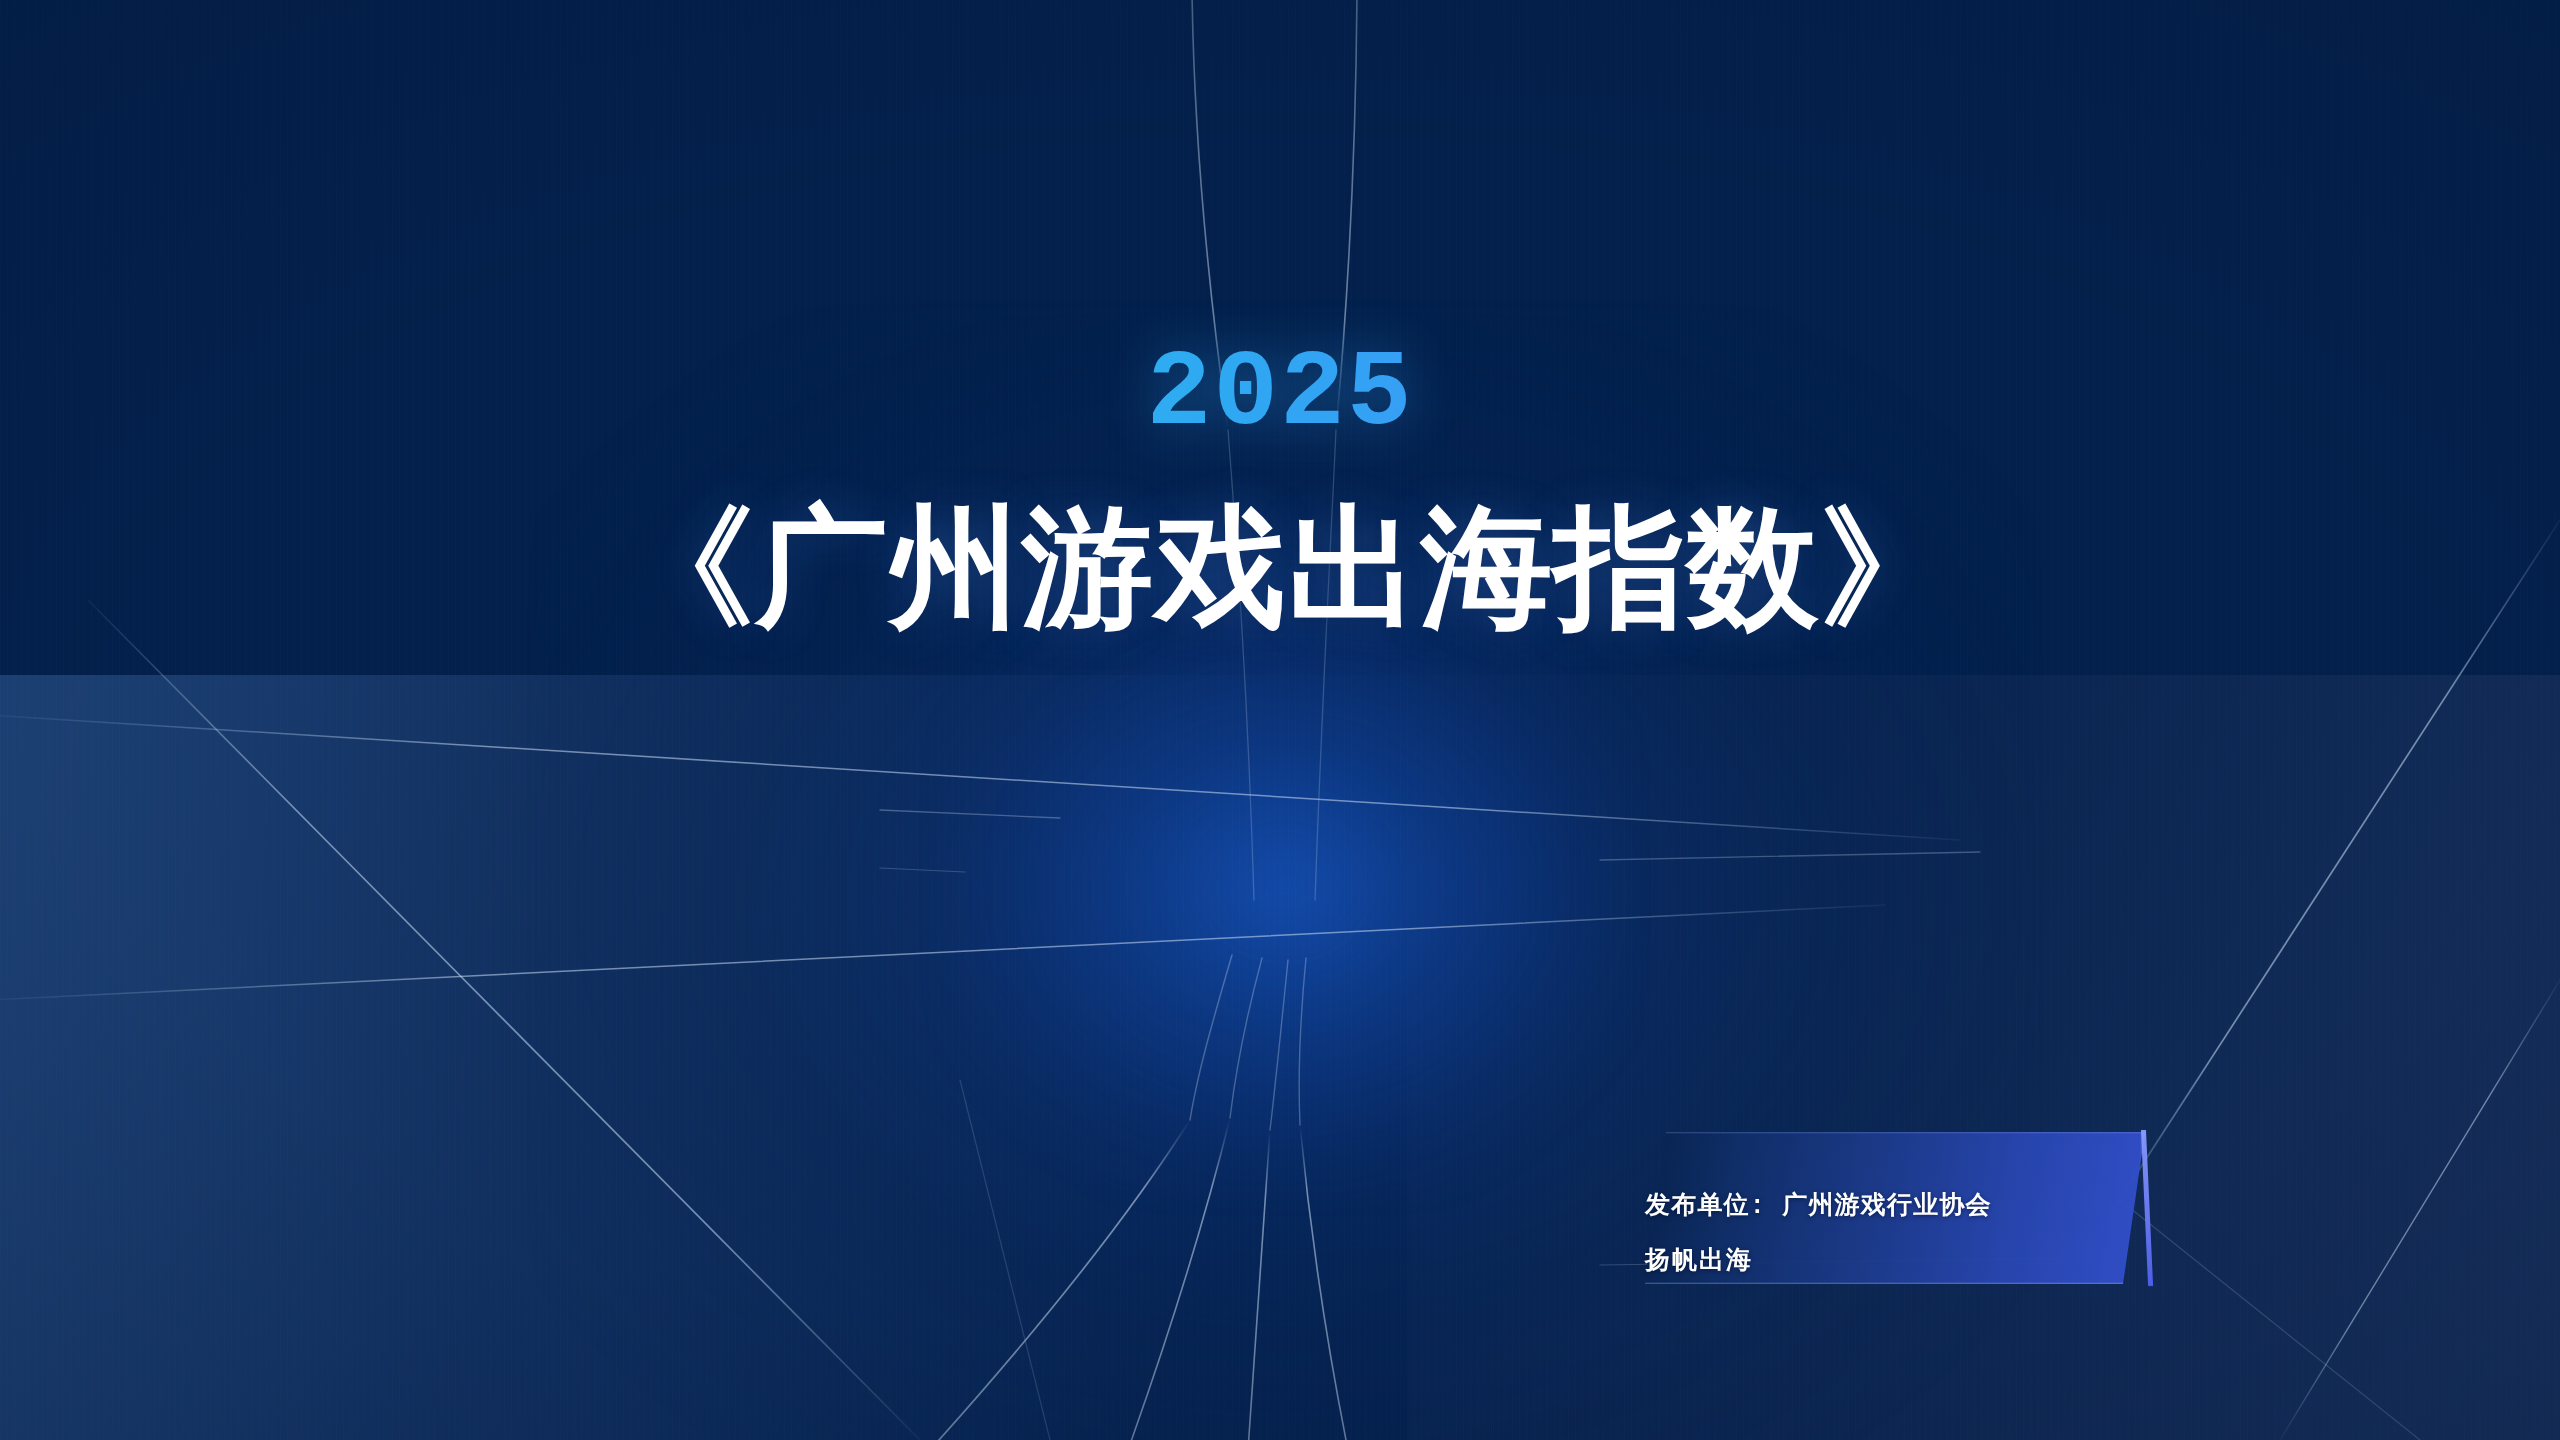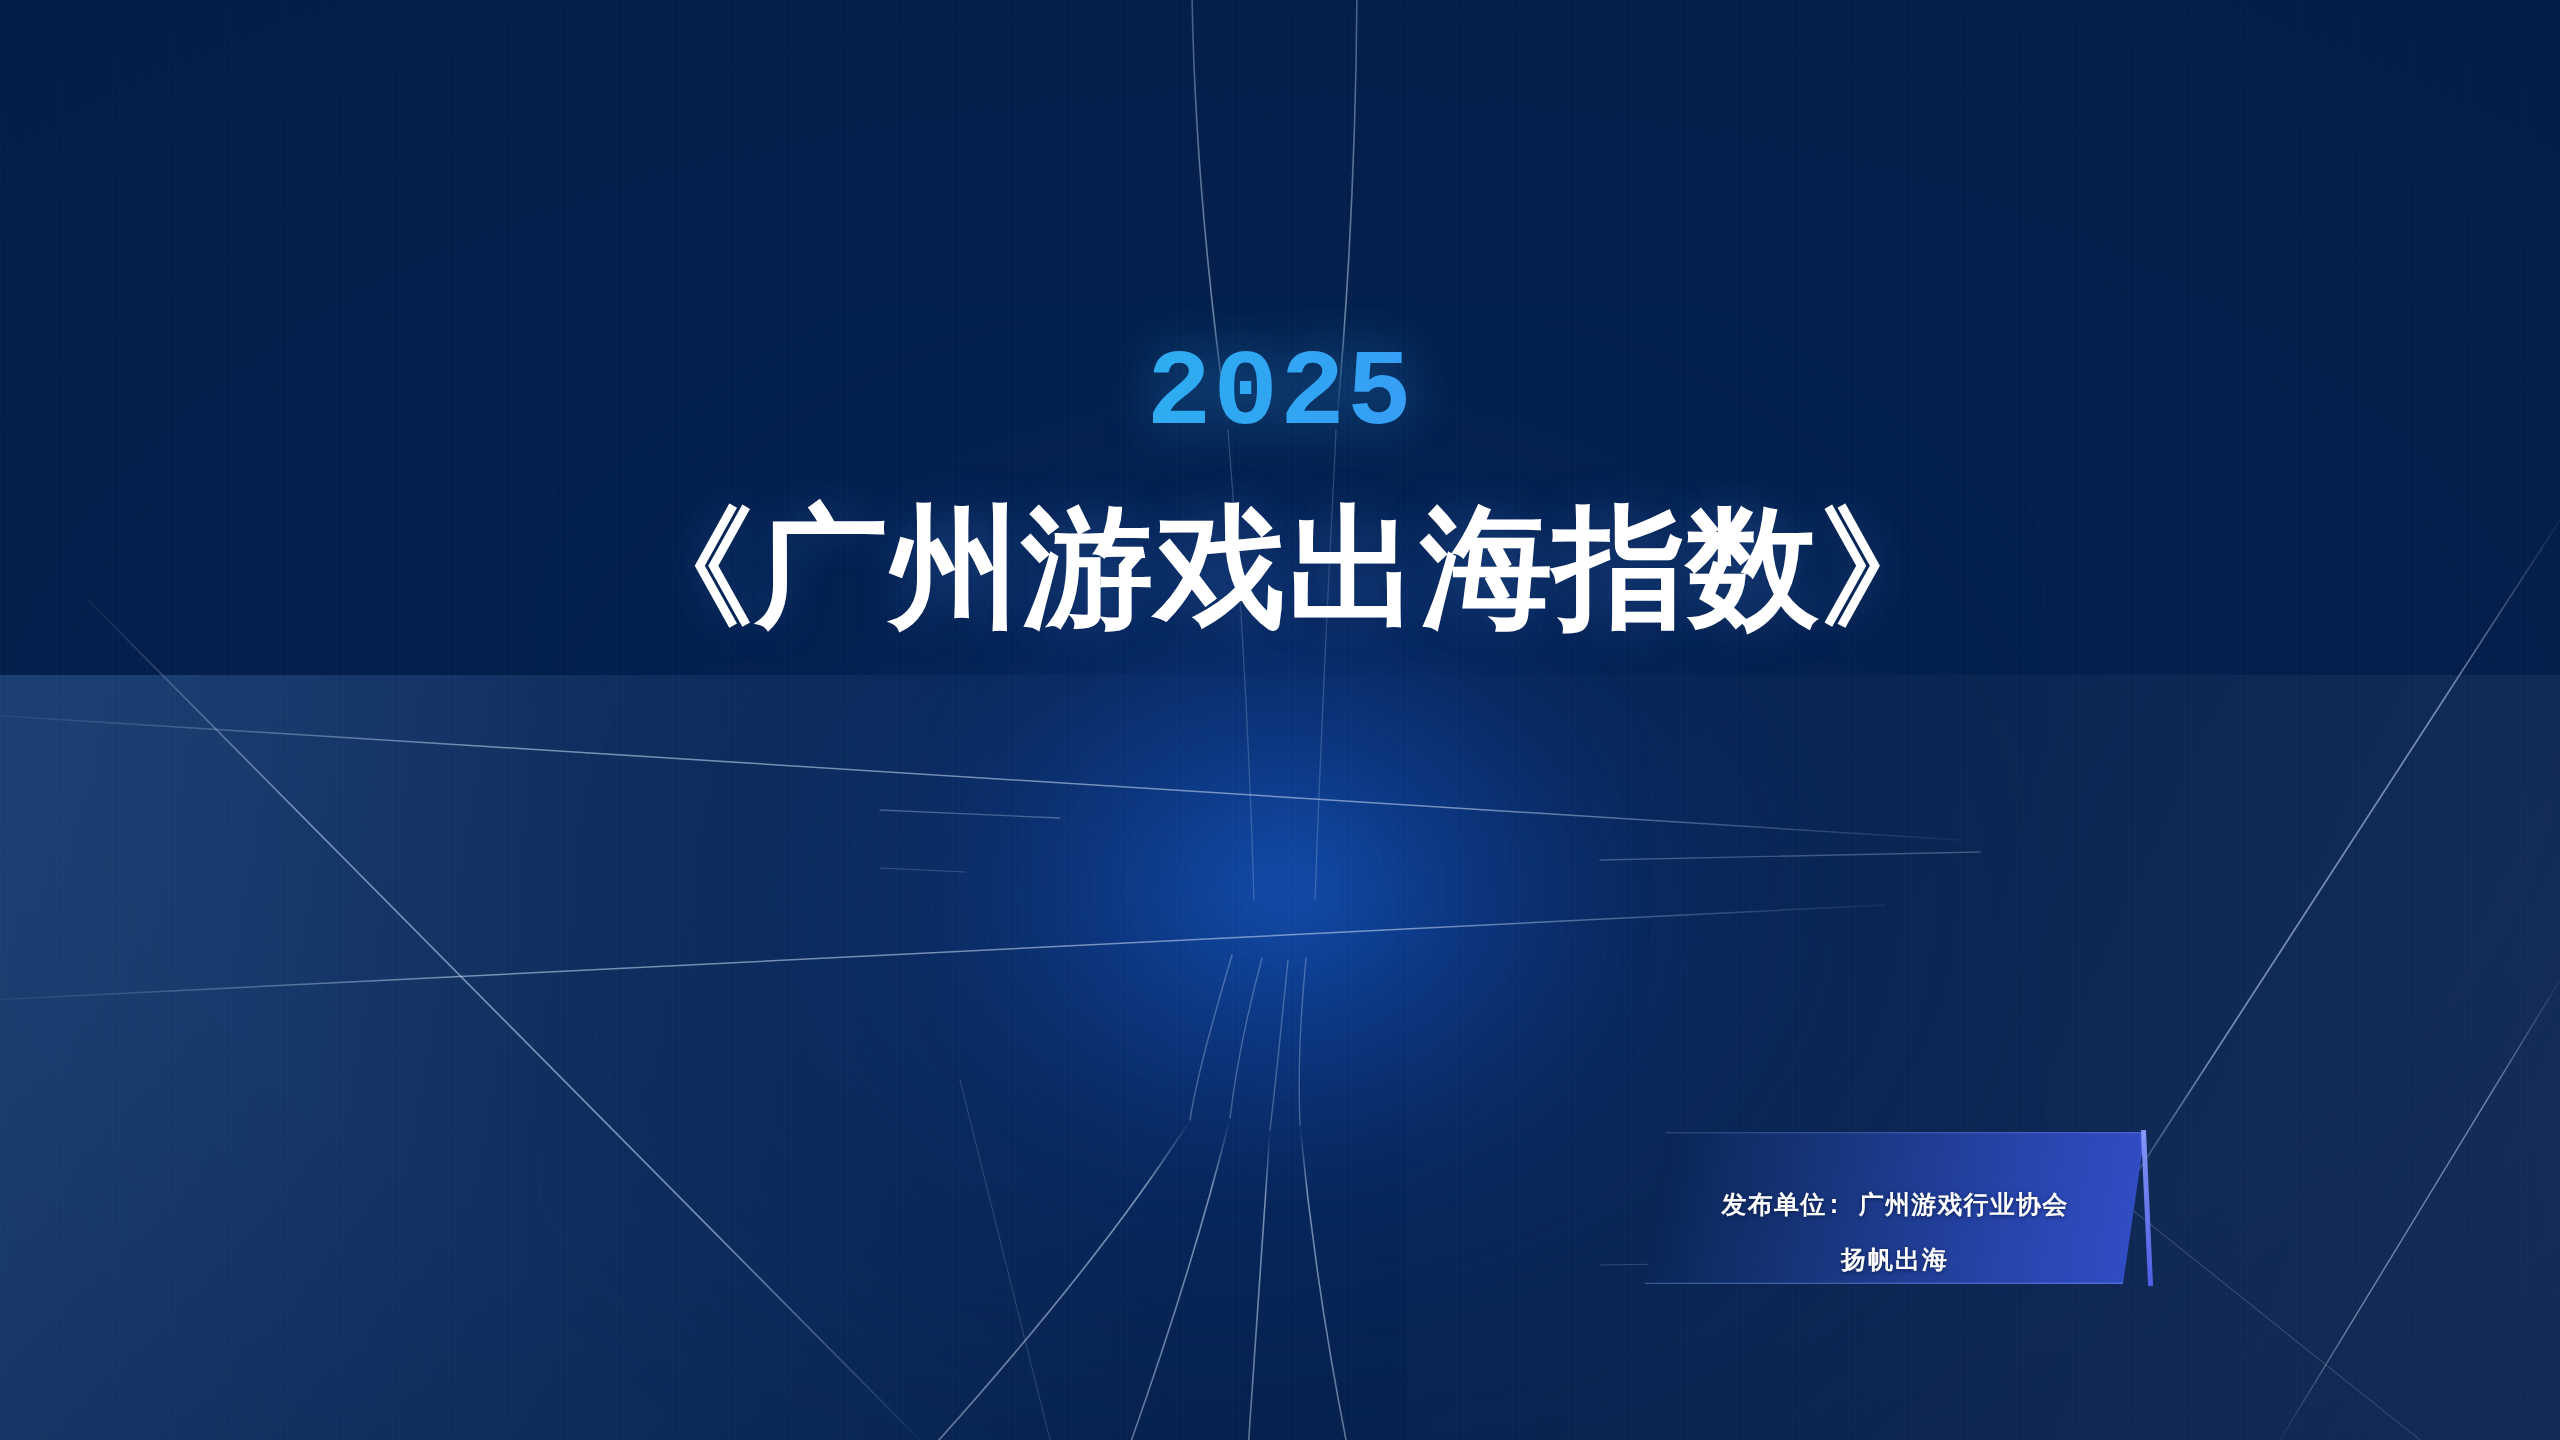--- a/index.html
+++ b/index.html
@@ -158,21 +158,20 @@
     background: linear-gradient(to bottom, #8b9bff, #5262ee);
     transform: skewX(2.6deg);
     transform-origin: top right;
     filter: blur(0.4px);
     opacity: .95;
   }
   .publisher-text {
     position: absolute; inset: 0;
     display: flex;
     flex-direction: column;
-    align-items: center;
     justify-content: center;
     gap: 22px;
     color: #ffffff;
     font-size: 25px;
     font-weight: 700;
     letter-spacing: 1.2px;
     text-shadow: 0 1px 4px rgba(0,10,40,0.6);
     margin-top: 48px;
   }
   .publisher-line2 { letter-spacing: 2px; }

